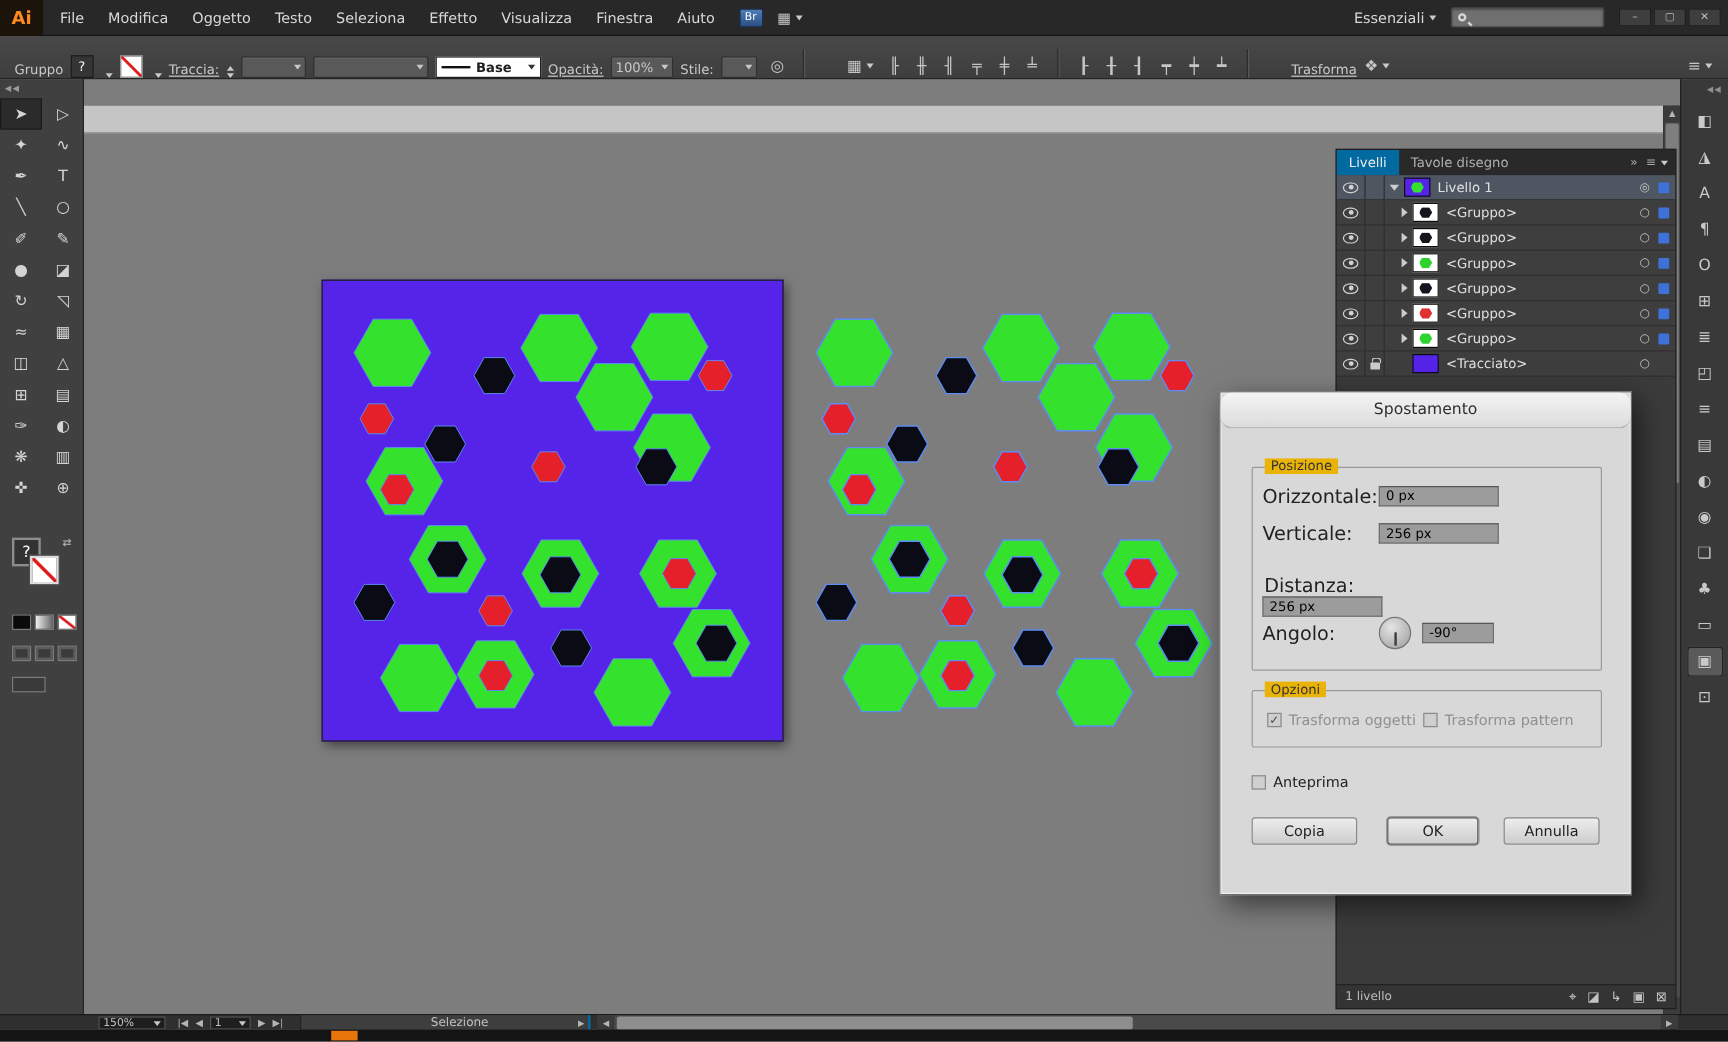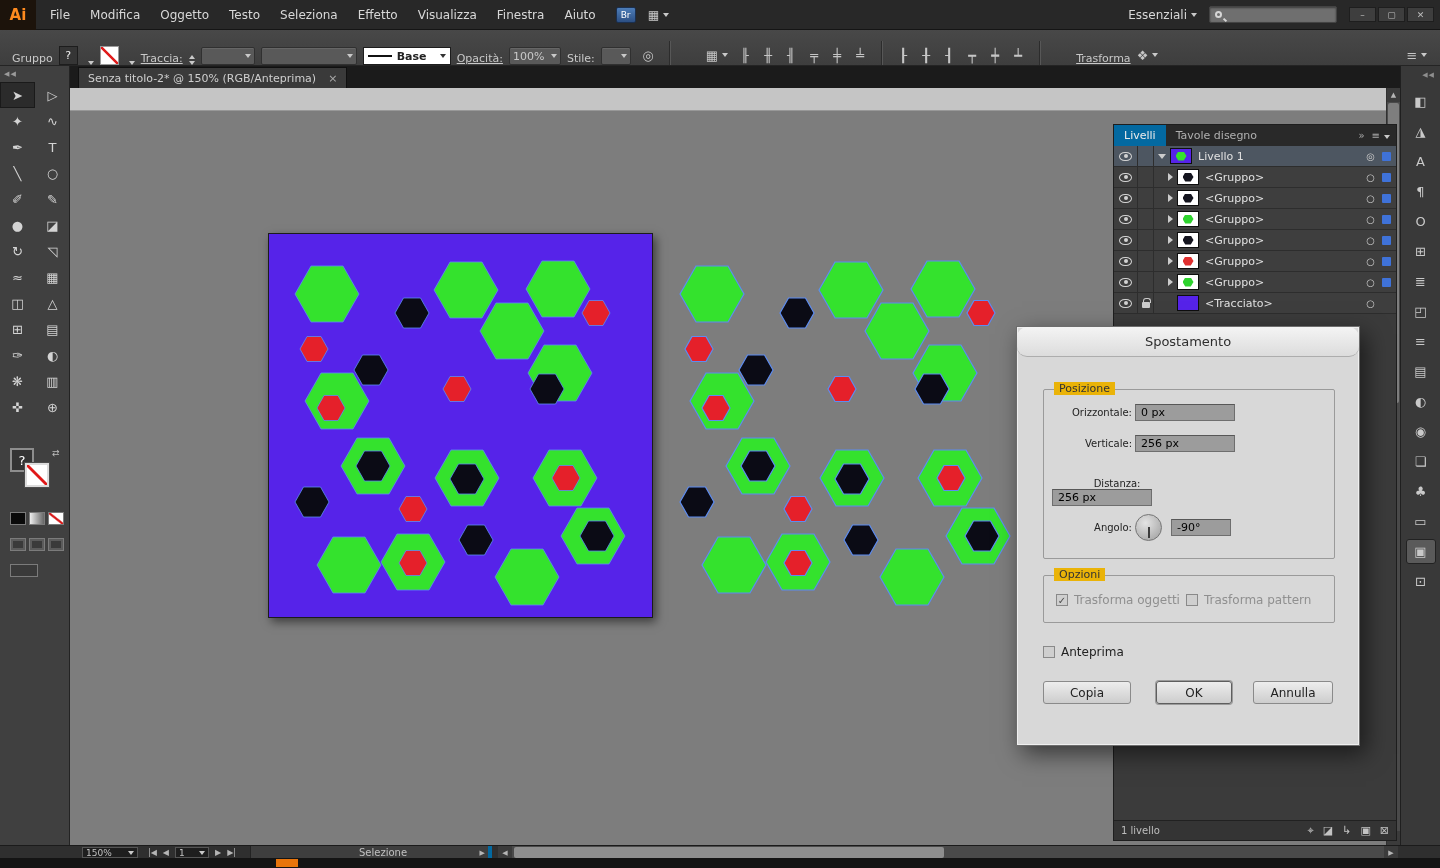--- a/index.html
+++ b/index.html
@@ -116,42 +116,42 @@
 
   
   #dialog{position:absolute;left:1016px;top:326px;width:344px;height:420px;background:#d8d8d8;border:1px solid #6d6d6d;box-shadow:6px 8px 22px rgba(0,0,0,.55),inset 0 0 0 1px #efefef;z-index:20;color:#1a1a1a;font-size:12px;}
   .dlg-title{height:30px;background:linear-gradient(#f4f4f4,#dcdcdc);border-bottom:1px solid #adadad;display:flex;align-items:center;justify-content:center;font-size:13px;color:#2e2e2e;border-radius:10px;}
   .groupbox{position:absolute;border:1px solid #9a9a9a;border-radius:2px;}
   .gb-pos{left:26px;top:62px;width:292px;height:170px;}
   .gb-opt{left:26px;top:248px;width:292px;height:48px;}
   .gb-label{position:absolute;top:-8px;left:10px;background:#eab308;padding:0 5px;font-size:11px;color:#333;}
   .fr{position:absolute;left:8px;display:flex;align-items:center;}
   .fr0{top:14px;}.fr1{top:45px;}.fr2{top:88px;flex-direction:column;}.fr3{top:124px;}
-  .flabel{width:80px;text-align:right;margin-right:3px;color:#222;font-size:10px;}
+  .flabel{width:80px;margin-right:17px;color:#222;font-size:16px;}
   .finput{width:100px;height:17px;background:#9c9c9c;border:1px solid #6e6e6e;border-top-color:#575757;color:#000;font-size:11px;display:flex;align-items:center;padding:0 5px;}
   .finput.short{width:60px;}
   .dial{width:27px;height:27px;border-radius:50%;background:radial-gradient(circle at 38% 32%,#e4e4e4,#9c9c9c);border:1px solid #757575;position:relative;margin-right:9px;flex:0 0 auto;}
   .dial-needle{position:absolute;left:12px;top:12px;width:2px;height:11px;background:#3c3c3c;}
   .cb-row{position:absolute;display:flex;align-items:center;font-size:12px;color:#222;}
   .cbr0{left:12px;top:17px;}
   .cbr1{left:142px;top:17px;}
   .cb-row.disabled{color:#8f8f8f;}
   .cb{width:12px;height:12px;background:#cfcfcf;border:1px solid #898989;display:inline-flex;align-items:center;justify-content:center;font-size:10px;color:#4d4d4d;margin-right:6px;flex:0 0 auto;}
   .preview{left:26px;top:318px;}
   .btn{position:absolute;top:354px;height:23px;background:linear-gradient(#ededed,#cdcdcd);border:1px solid #8a8a8a;border-radius:3px;display:flex;align-items:center;justify-content:center;font-size:12px;color:#222;}
   .btn.default{border-color:#5e5e5e;box-shadow:0 0 0 1px #9b9b9b;}
   .btn0{left:26px;width:88px;}.btn1{left:139px;width:76px;}.btn2{left:236px;width:80px;}
 
   
   #statusbar{position:absolute;left:0;top:845px;width:1440px;height:13px;background:#2f2f2f;border-top:1px solid #1b1b1b;color:#c0c0c0;}
   .zoombox{position:absolute;left:82px;top:1px;width:56px;height:11px;background:#1e1e1e;border:1px solid #555;display:flex;align-items:center;justify-content:space-between;padding:0 3px;font-size:9px;}
   .navgrp{position:absolute;left:148px;top:0;height:13px;display:flex;align-items:center;gap:6px;font-size:8px;}
   .navbtn{color:#b5b5b5;}
   .abfield{width:34px;height:11px;background:#1e1e1e;border:1px solid #555;display:flex;align-items:center;justify-content:space-between;padding:0 3px;font-size:9px;}
-  .selstrip{position:absolute;left:250px;top:0;width:242px;height:13px;background:#3e3e3e;border-left:1px solid #232323;border-right:4px solid #0369a1;display:flex;align-items:center;font-size:10px;}
+  .selstrip{position:absolute;left:250px;top:0;width:242px;height:13px;background:#3e3e3e;border-left:1px solid #232323;border-right:2px solid #0369a1;display:flex;align-items:center;font-size:10px;}
   .selstrip .stat-label{margin-left:108px;}
   .popup{margin-left:auto;margin-right:3px;font-size:7px;color:#b5b5b5;}
   .hscroll{position:absolute;left:498px;top:0;width:900px;height:13px;background:#4a4a4a;}
   .hbtn{position:absolute;left:0;top:0;width:14px;height:13px;background:#3b3b3b;color:#b5b5b5;font-size:7px;display:flex;align-items:center;justify-content:center;}
   .hbtn.right{left:auto;right:0;}
   .hthumb{position:absolute;left:16px;top:1px;width:430px;height:11px;background:#8e8e8e;border-radius:2px;}
   #taskbar{position:absolute;left:0;top:858px;width:1440px;height:10px;background:#141414;}
   .tb-app{position:absolute;left:276px;top:1px;width:22px;height:8px;background:#e8750c;}
 </style>
 </head>
@@ -254,26 +254,20 @@
         <span class="caret"></span>
       </span>
     <span class="ob-right">
         <span class="obicon">
           <span>≡</span>
           <span class="caret"></span>
         </span>
       </span>
   </div>
 
-  <div id="tabbar">
-    <div class="doc-tab">
-      <span>Senza titolo-2* @ 150% (RGB/Anteprima)</span>
-      <span class="tab-close">×</span>
-    </div>
-  </div>
 
   <div id="toolbar">
     <div class="tb-head">◀◀</div>
     <div id="tools">
         <div class="tool active">➤</div>
         <div class="tool">▷</div>
         <div class="tool">✦</div>
         <div class="tool">∿</div>
         <div class="tool">✒</div>
         <div class="tool">T</div>

